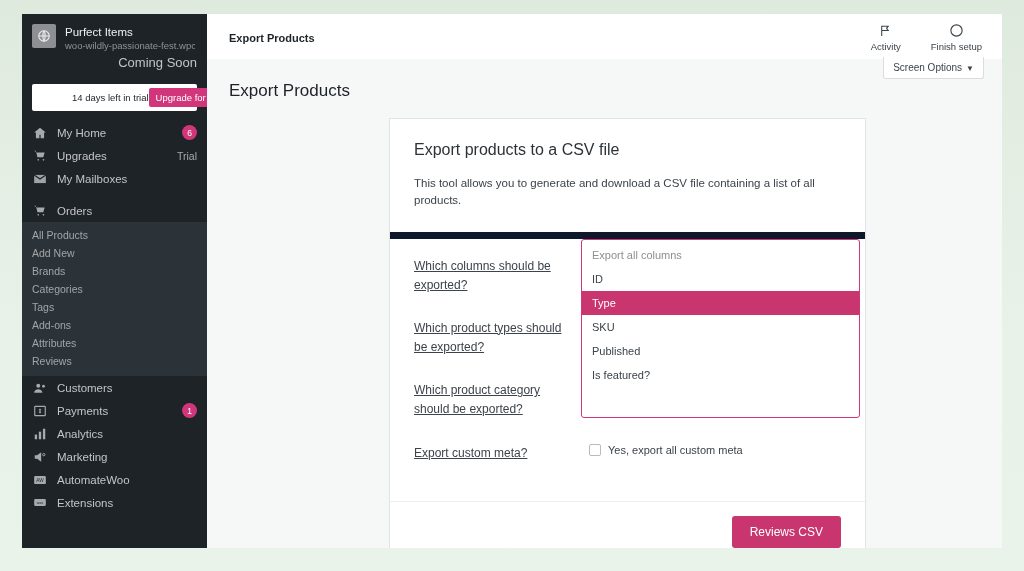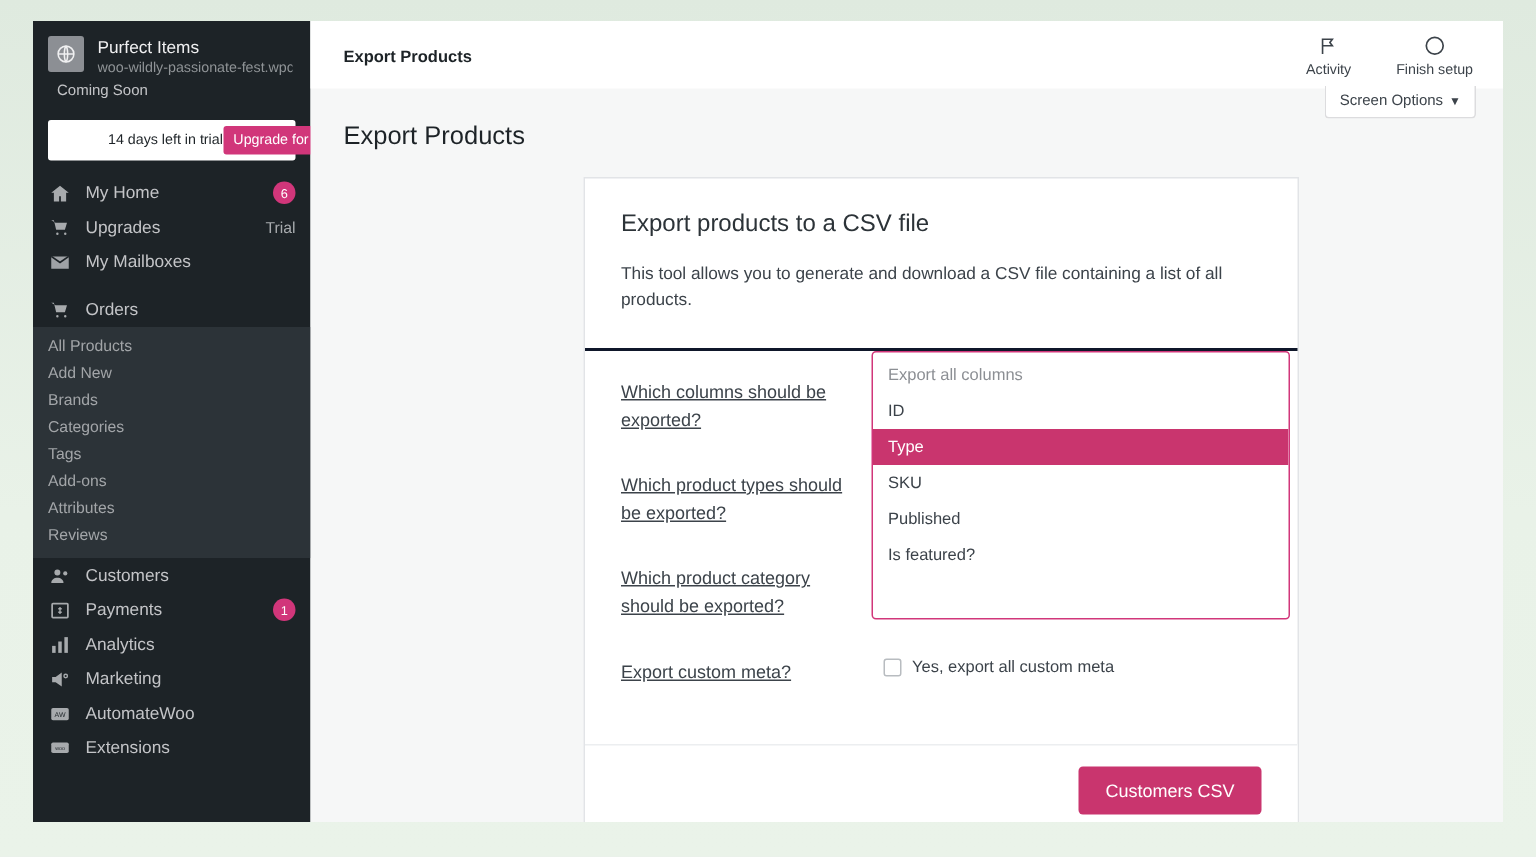--- a/index.html
+++ b/index.html
@@ -43,22 +43,22 @@
   .site-title {
     font-size: 11.5px; color: #f0f0f1; font-weight: 400;
     line-height: 14px; white-space: nowrap;
   }
   .site-url {
     font-size: 9.5px; color: #8f9396; line-height: 13px;
     white-space: nowrap; overflow: hidden; text-overflow: clip;
     max-width: 130px;
   }
   .coming-soon {
-    font-size: 10px; color: #c3c4c7; margin-top: 3px;
-    text-align: left; padding-left: 6px;
+    font-size: 13px; color: #c3c4c7; margin-top: 3px;
+    text-align: right; padding-left: 6px;
   }
 
   .trial-banner {
     margin: 8px 10px 10px 10px;
     background: #ffffff; border-radius: 2px;
     display: flex; align-items: center; justify-content: space-between;
     padding: 4px 4px 4px 8px;
   }
   .trial-text { font-size: 9.5px; color: #1d2327; white-space: nowrap; margin-left: 32px; }
   .trial-btn {
@@ -149,21 +149,21 @@
   }
 
   
   .card {
     position: absolute; left: 182px; top: 104px;
     width: 477px;
     background: #fff;
     border: 1px solid #e2e4e7;
     box-shadow: 0 1px 1px rgba(0,0,0,0.04);
   }
-  .card-head { padding: 22px 24px 22px 24px; border-bottom: 2px solid #0f172a; }
+  .card-head { padding: 22px 24px 22px 24px; border-bottom: 7px solid #0f172a; }
   .card-title { font-size: 16px; color: #2c3338; font-weight: 400; margin-bottom: 16px; }
   .card-desc { font-size: 11.5px; color: #3c434a; line-height: 1.5; }
 
   .card-body { padding: 18px 24px 14px 24px; position: relative; min-height: 170px; }
   .form-row { display: flex; margin-bottom: 24px; }
   .form-row:last-child { margin-bottom: 6px; }
   .form-label {
     width: 175px; flex: 0 0 175px; font-size: 12px; color: #3c434a;
     line-height: 1.6; padding-right: 14px; text-decoration: underline;
   }
@@ -422,19 +422,19 @@
             <div class="dd-opt placeholder">Export all columns</div>
             <div class="dd-opt">ID</div>
             <div class="dd-opt selected">Type</div>
             <div class="dd-opt">SKU</div>
             <div class="dd-opt">Published</div>
             <div class="dd-opt">Is featured?</div>
           </div>
         </div>
 
         <div class="card-foot">
-          <button class="generate-btn">Customers CSV</button>
+          <button class="generate-btn">Reviews CSV</button>
         </div>
       </div>
 
     </div>
   </div>
 </div>
 
 </body></html>

